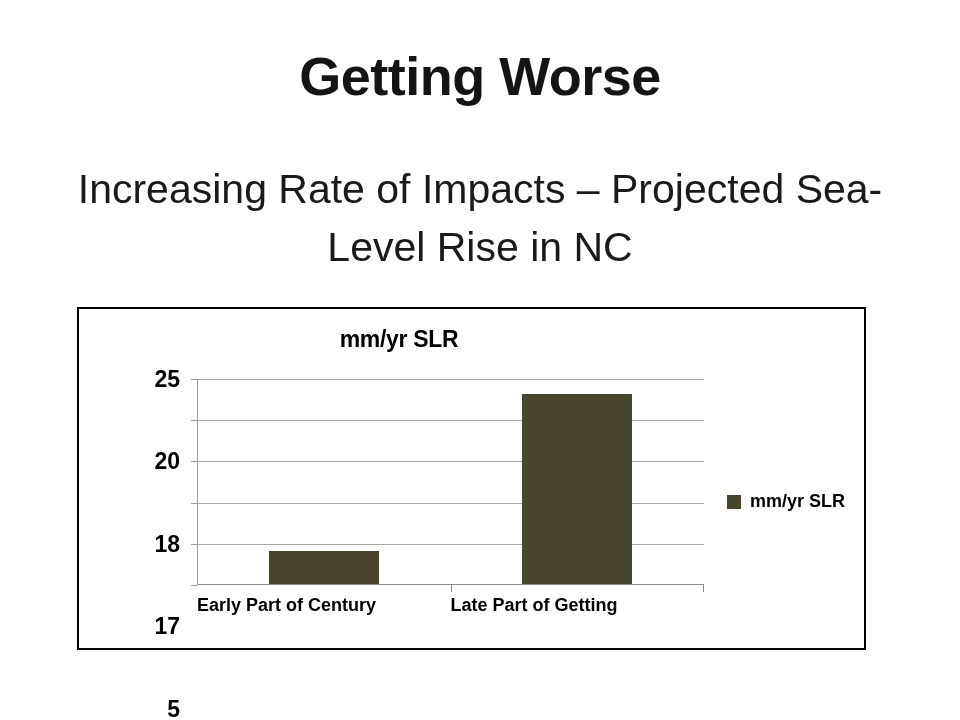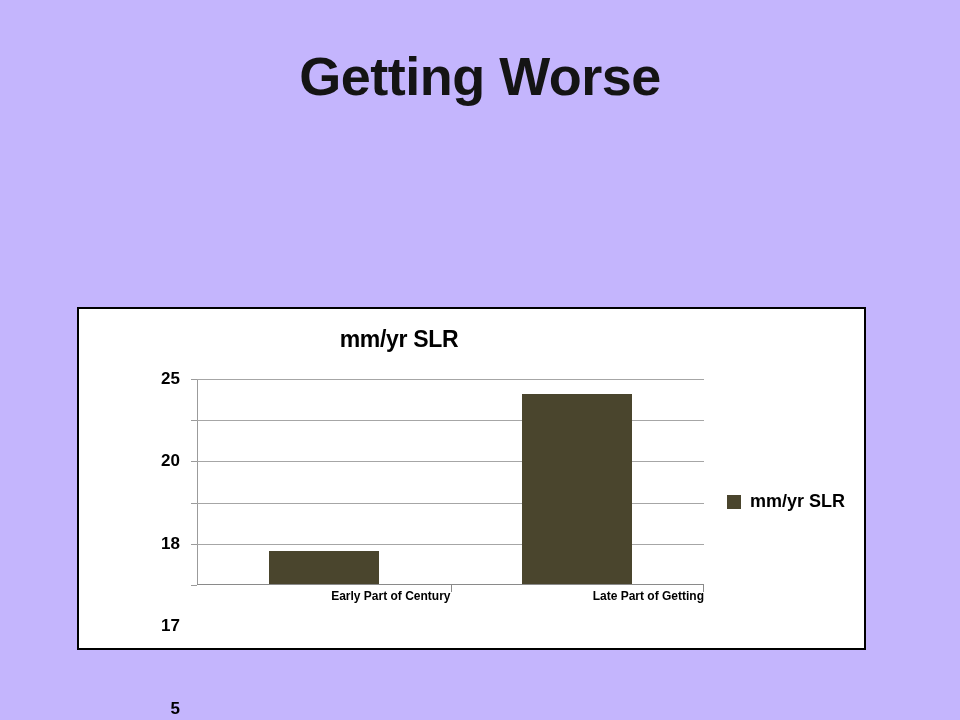--- a/index.html
+++ b/index.html
@@ -11,21 +11,21 @@
     width: 960px;
     height: 720px;
     background: #c6bfad;
     font-family: "Liberation Sans", sans-serif;
     overflow: hidden;
   }
   .slide {
     position: relative;
     width: 960px;
     height: 720px;
-    background: #c4b5fd;
+    background: #ffffff;
   }
 
   
   .slide-title {
     position: absolute;
     left: 0;
     top: 48px;
     width: 960px;
     text-align: center;
     font-size: 54px;
@@ -105,44 +105,44 @@
     left: -6px;
     width: 6px;
     height: 1px;
     background: #9b9b9b;
   }
   .tick-label {
     position: absolute;
     right: 100%;
     margin-right: 11px;
     transform: translateY(-50%);
-    font-size: 17px;
+    font-size: 23px;
     font-weight: bold;
     color: #000000;
     white-space: nowrap;
   }
   .cat-divider {
     position: absolute;
     bottom: -7px;
     width: 1px;
     height: 7px;
     background: #8a8a8a;
   }
 
   .bar {
     position: absolute;
     bottom: 1px;
     background: #4a452d;
   }
 
   .cat-label {
     position: absolute;
-    top: 280px;
-    text-align: right;
-    font-size: 12px;
+    top: 286px;
+    text-align: left;
+    font-size: 18px;
     font-weight: bold;
     color: #000000;
     white-space: nowrap;
   }
 
   
   .legend {
     position: absolute;
     left: 648px;
     top: 182px;
@@ -163,20 +163,21 @@
     white-space: nowrap;
   }
 </style>
 </head>
 <body>
 
 <div class="slide">
 
   <div class="slide-title">Getting Worse</div>
 
+  <div class="slide-subtitle">Increasing Rate of Impacts – Projected Sea-Level Rise in NC</div>
 
   <div class="chart-panel">
 
     <div class="chart-title">mm/yr SLR</div>
 
     <div class="plot-area">
       <div class="axis-y"></div>
       <div class="axis-x"></div>
       <div id="gridlines">
           <div class="gridline" style="top: 206px; background: transparent;"></div>

